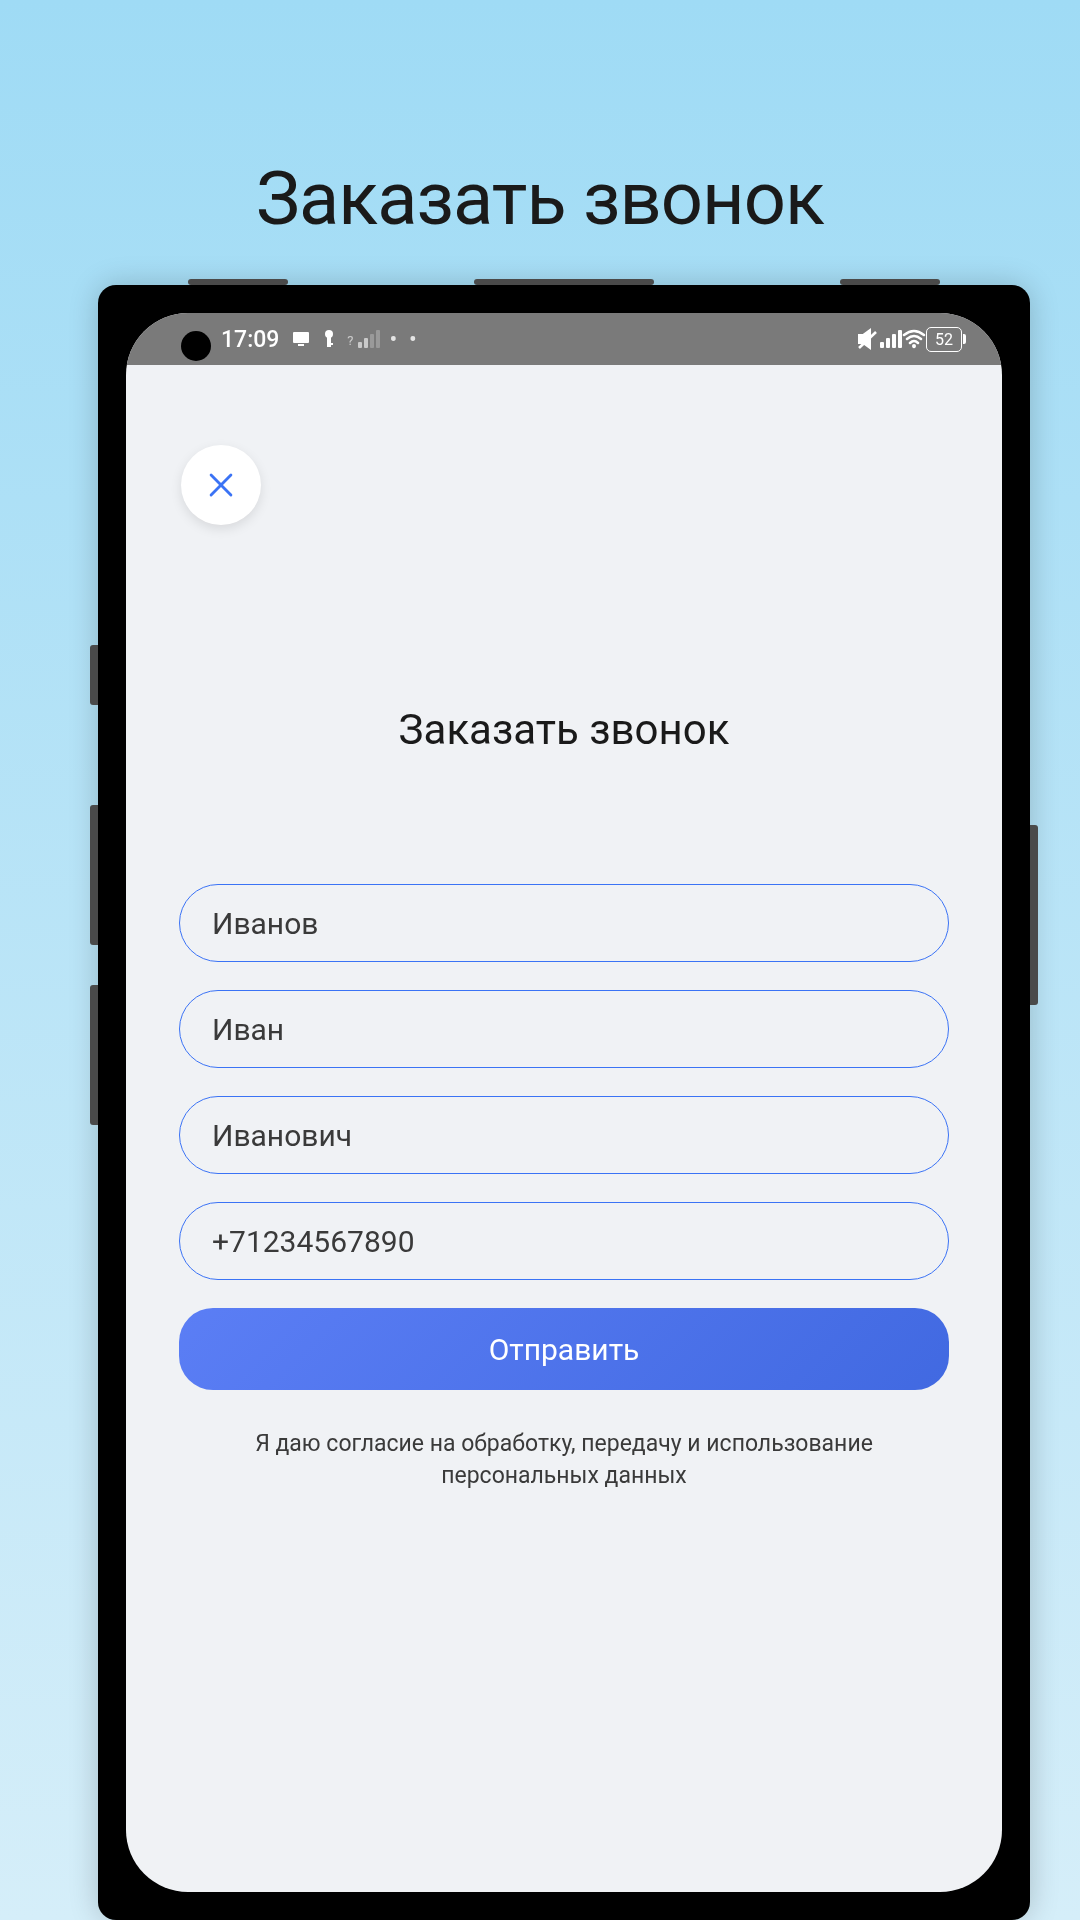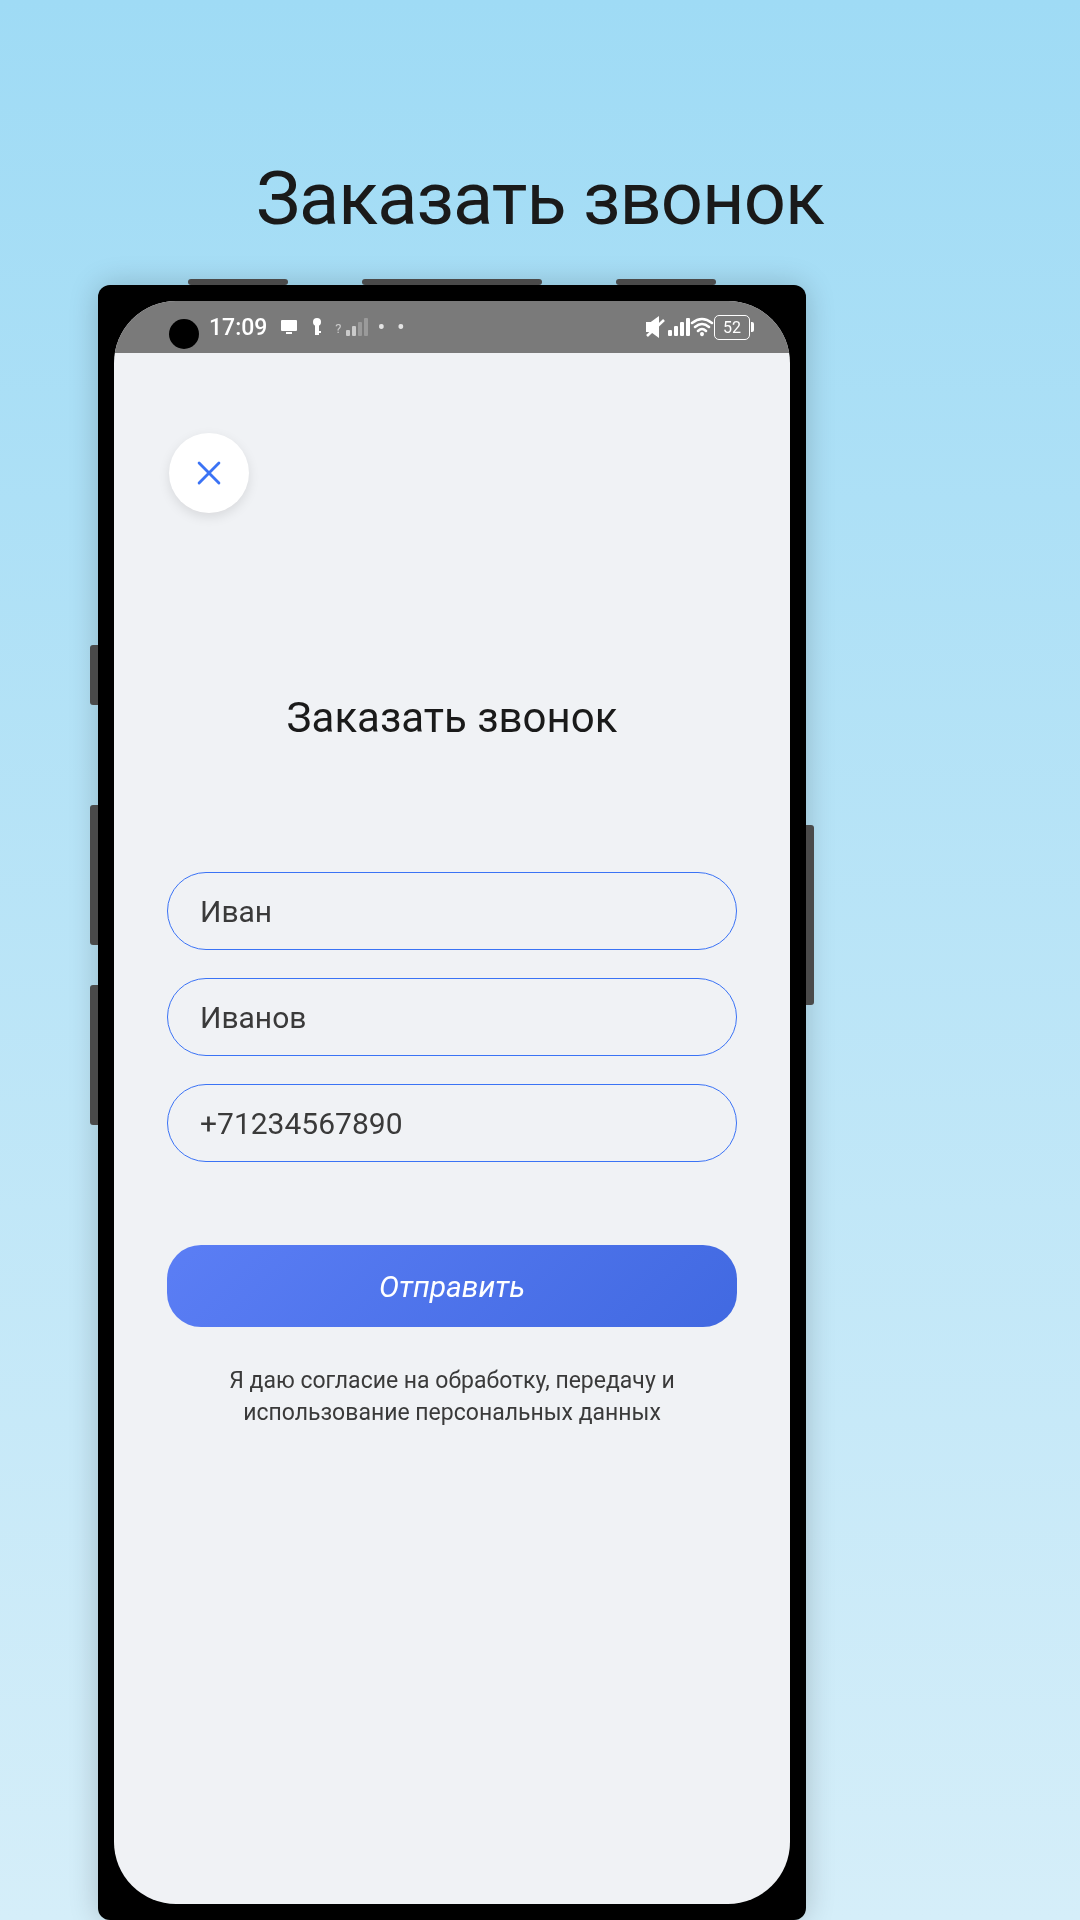--- a/index.html
+++ b/index.html
@@ -22,25 +22,25 @@
       font-weight: 400;
       color: #1a1a1a;
       margin-top: 155px;
       letter-spacing: -1px;
     }
     
     .phone-frame {
       position: absolute;
       left: 98px;
       top: 285px;
-      width: 708px;
+      width: 932px;
       height: 1635px;
       background: #000;
-      border-radius: 12px;
-      padding: 16px;
+      border-radius: 18px;
+      padding: 28px;
       box-shadow: 0 0 30px rgba(0,0,0,0.2);
     }
     
     .phone-notch-top {
       position: absolute;
       top: -6px;
       left: 50%;
       transform: translateX(-50%);
       width: 180px;
       height: 6px;
@@ -236,23 +236,21 @@
     .submit-button {
       width: 100%;
       height: 82px;
       background: linear-gradient(135deg, #5b7ef5 0%, #4169e1 100%);
       border: none;
       border-radius: 34px;
       color: white;
       font-size: 30px;
       font-weight: 400;
       cursor: pointer;
-      margin-top: 55px;
       font-family: inherit;
-      font-style: italic;
     }
     
     .consent-text {
       text-align: center;
       font-size: 23px;
       color: #3a3a3a;
       margin-top: 38px;
       line-height: 1.4;
       padding: 0 20px;
     }
@@ -341,22 +339,23 @@
       <div class="close-button">
         <svg viewBox="0 0 24 24" fill="none" stroke="#3b73f5" stroke-width="2" stroke-linecap="round">
           <line x1="5" y1="5" x2="19" y2="19"></line>
           <line x1="19" y1="5" x2="5" y2="19"></line>
         </svg>
       </div>
 
       <h2 class="form-title">Заказать звонок</h2>
 
       <div class="form-fields">
+        <input type="text" class="input-field" value="Иванов" style="">
         <input type="text" class="input-field" value="Иван" style="">
-        <input type="text" class="input-field" value="Иванов" style="">
+        <input type="text" class="input-field" value="Иванович" style="">
         <input type="text" class="input-field" value="+71234567890" style="">
         <button class="submit-button">Отправить</button>
       </div>
 
       <p class="consent-text">Я даю согласие на обработку, передачу и использование персональных данных</p>
     </div>
   </div>
 </div>
 
 </body></html>

